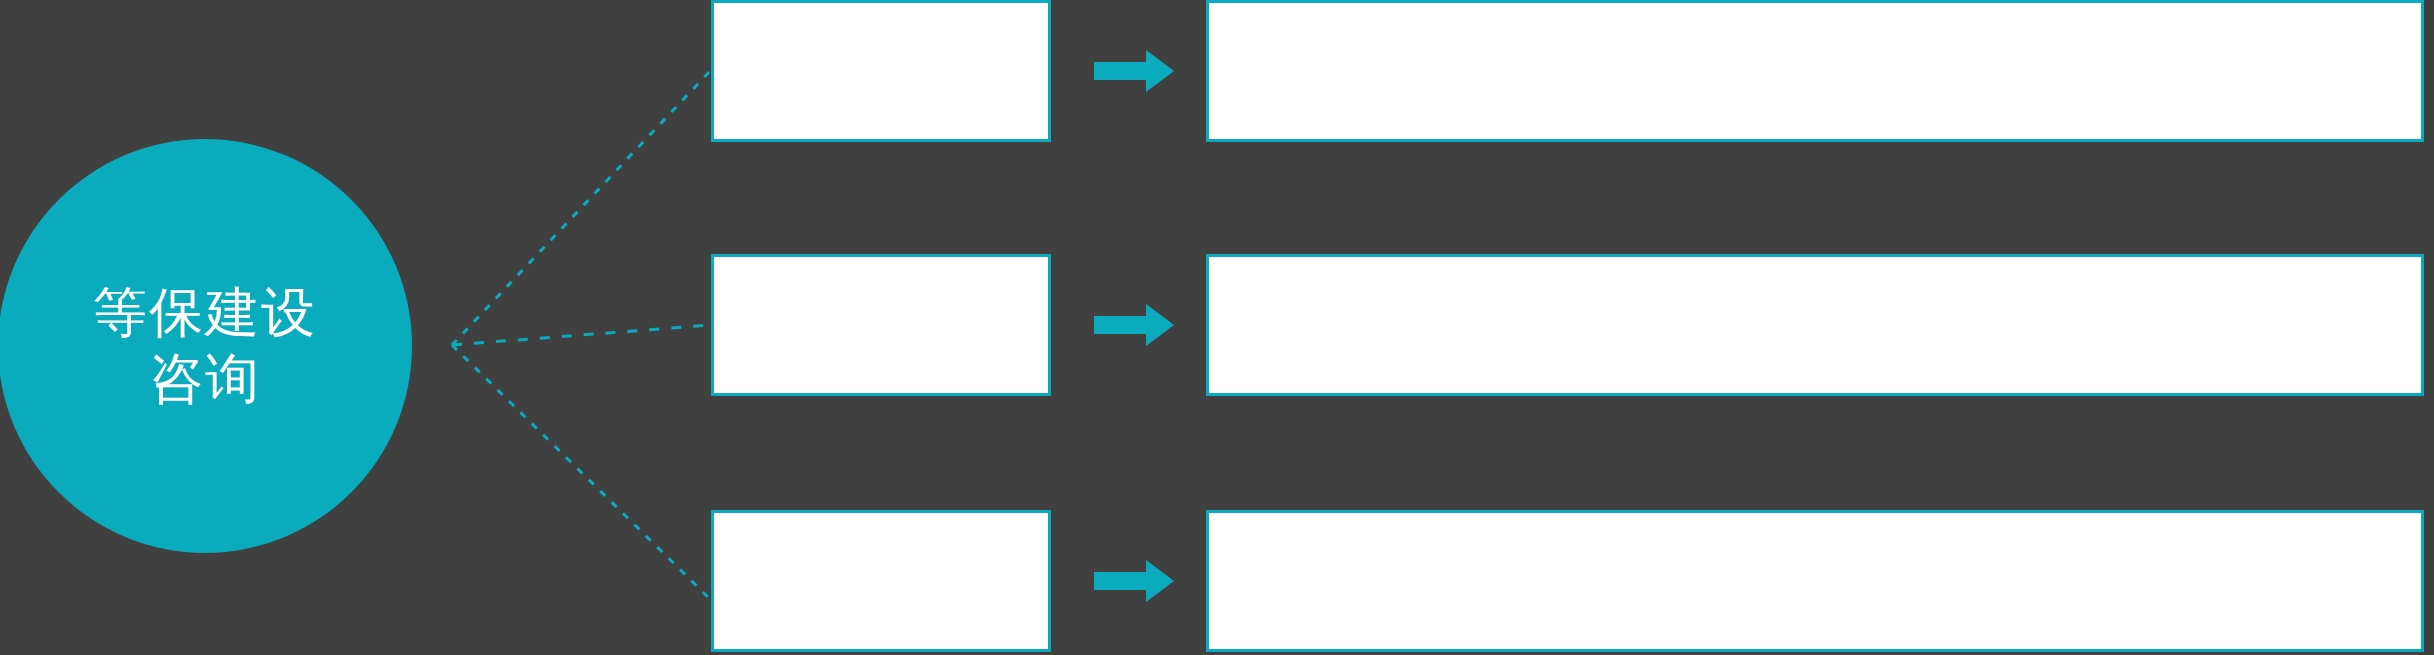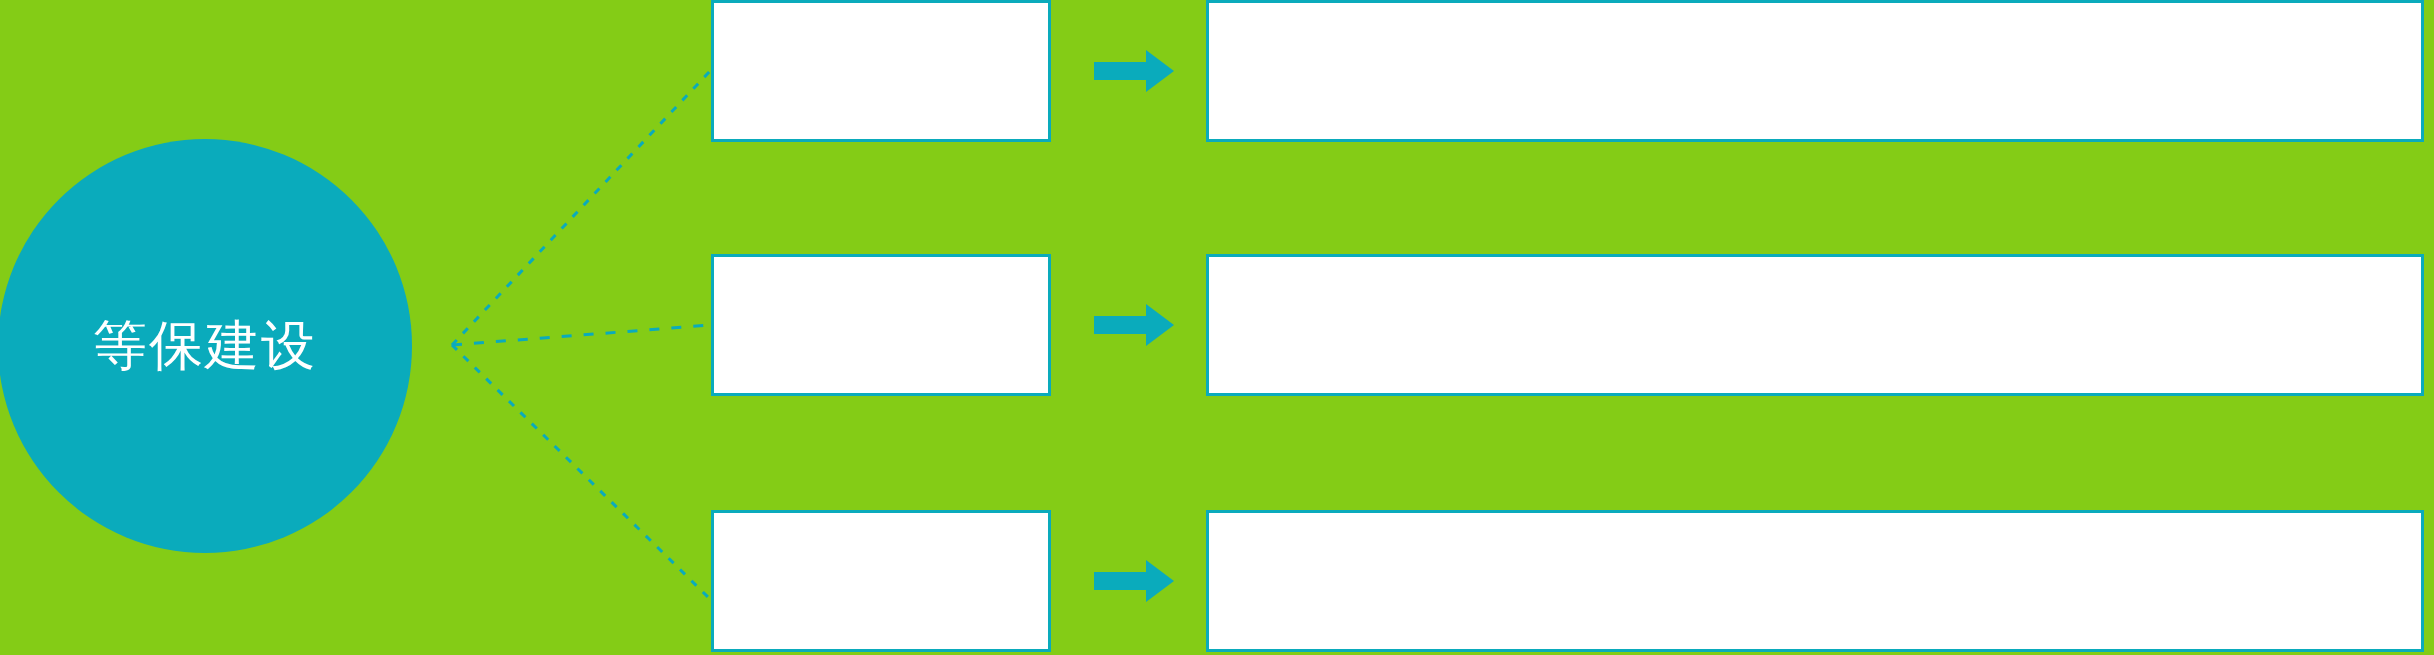--- a/index.html
+++ b/index.html
@@ -7,21 +7,21 @@
     padding: 0;
     background: #ffffff;
   }
   body {
     font-family: "Liberation Sans", "DejaVu Sans", sans-serif;
   }
   #canvas {
     position: relative;
     width: 2434px;
     height: 655px;
-    background: #84cc16;
+    background: #404040;
     overflow: hidden;
   }
   #connector-layer {
     position: absolute;
     left: 0;
     top: 0;
     width: 2434px;
     height: 655px;
     pointer-events: none;
   }
@@ -111,20 +111,21 @@
 <div id="canvas">
 
   <svg id="connector-layer" viewBox="0 0 2434 655" width="2434" height="655" xmlns="http://www.w3.org/2000/svg">
     <line x1="452" y1="345" x2="711" y2="70" stroke="#0aabbc" stroke-width="3" stroke-dasharray="7 9" stroke-linecap="butt"></line>
     <line x1="452" y1="345" x2="711" y2="325" stroke="#0aabbc" stroke-width="3" stroke-dasharray="10 12" stroke-linecap="butt"></line>
     <line x1="452" y1="345" x2="711" y2="600" stroke="#0aabbc" stroke-width="3" stroke-dasharray="7 9" stroke-linecap="butt"></line>
   </svg>
 
   <div class="hub-circle">
     <div class="hub-line">等保建设</div>
+    <div class="hub-line">咨询</div>
   </div>
 
   <div class="row row-1">
     <div class="label-box"></div>
     <div class="arrow">
       <svg viewBox="0 0 80 42" width="80" height="42" xmlns="http://www.w3.org/2000/svg">
         <polygon points="0,12 52,12 52,0 80,21 52,42 52,30 0,30" fill="#0aabbc"></polygon>
       </svg>
     </div>
     <div class="detail-box"></div>

